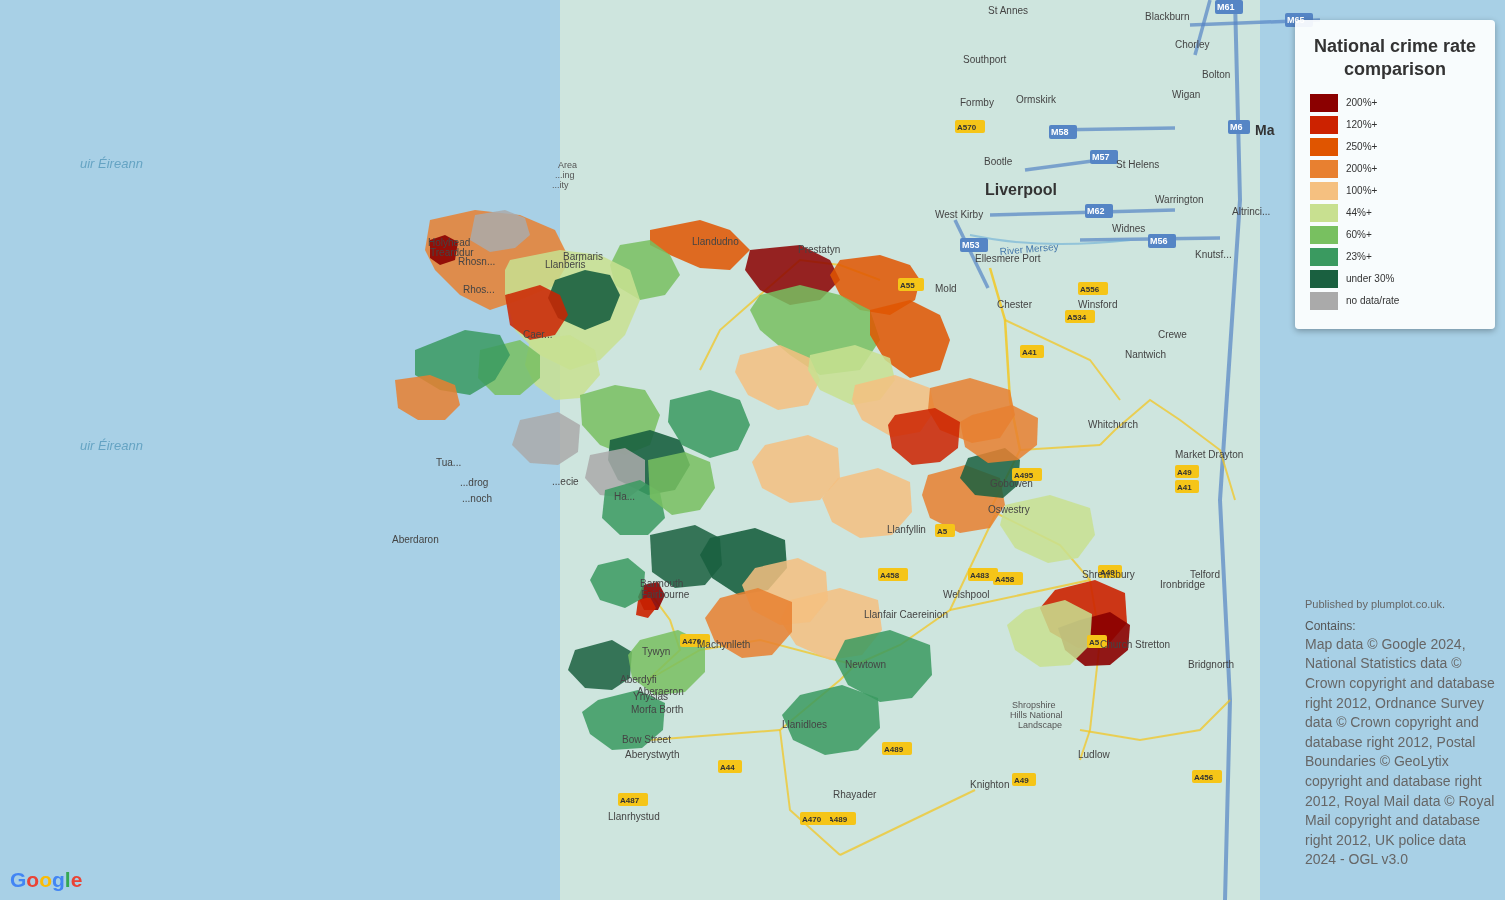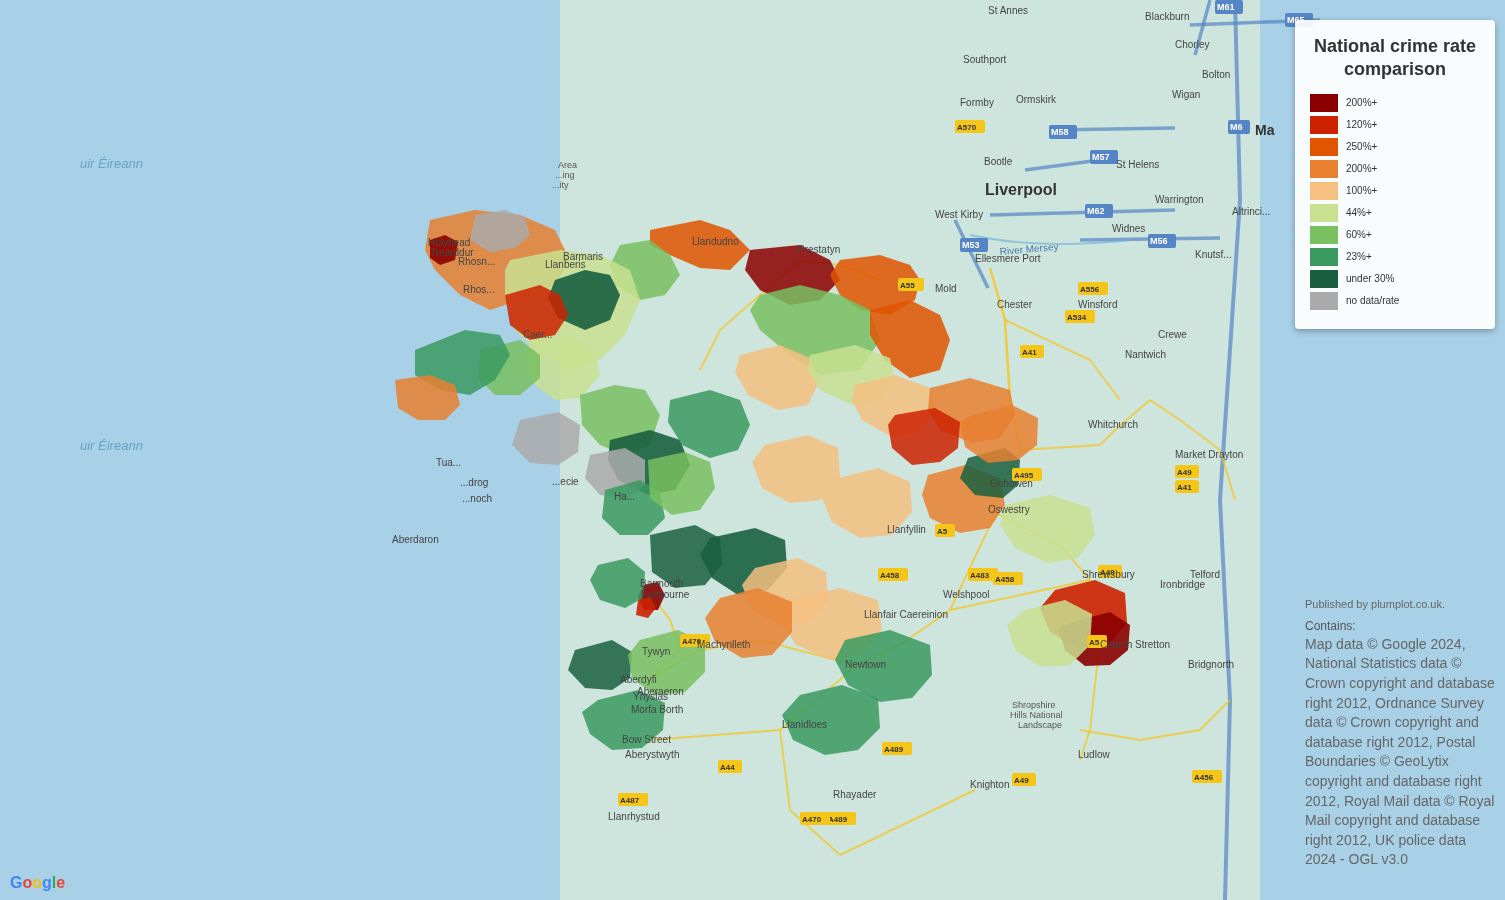--- a/index.html
+++ b/index.html
@@ -79,21 +79,21 @@
     #published-by {
       font-size: 11px;
       color: #666;
       margin-bottom: 6px;
     }
 
     #google-logo {
       position: absolute;
       bottom: 8px;
       left: 10px;
-      font-size: 16px;
+      font-size: 21px;
       font-weight: bold;
       color: #4285F4;
     }
 
     #google-logo span.g { color: #4285F4; }
     #google-logo span.o1 { color: #EA4335; }
     #google-logo span.o2 { color: #FBBC05; }
     #google-logo span.g2 { color: #4285F4; }
     #google-logo span.l { color: #34A853; }
     #google-logo span.e { color: #EA4335; }

